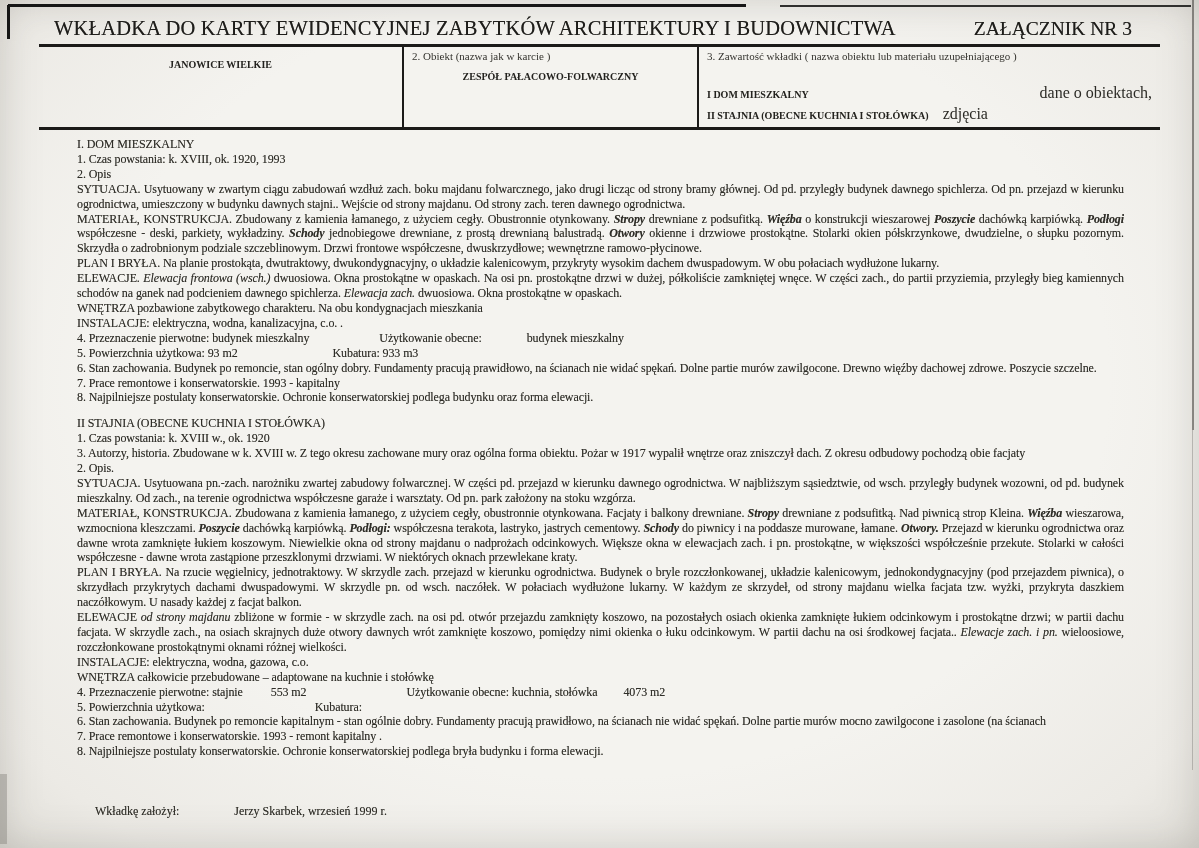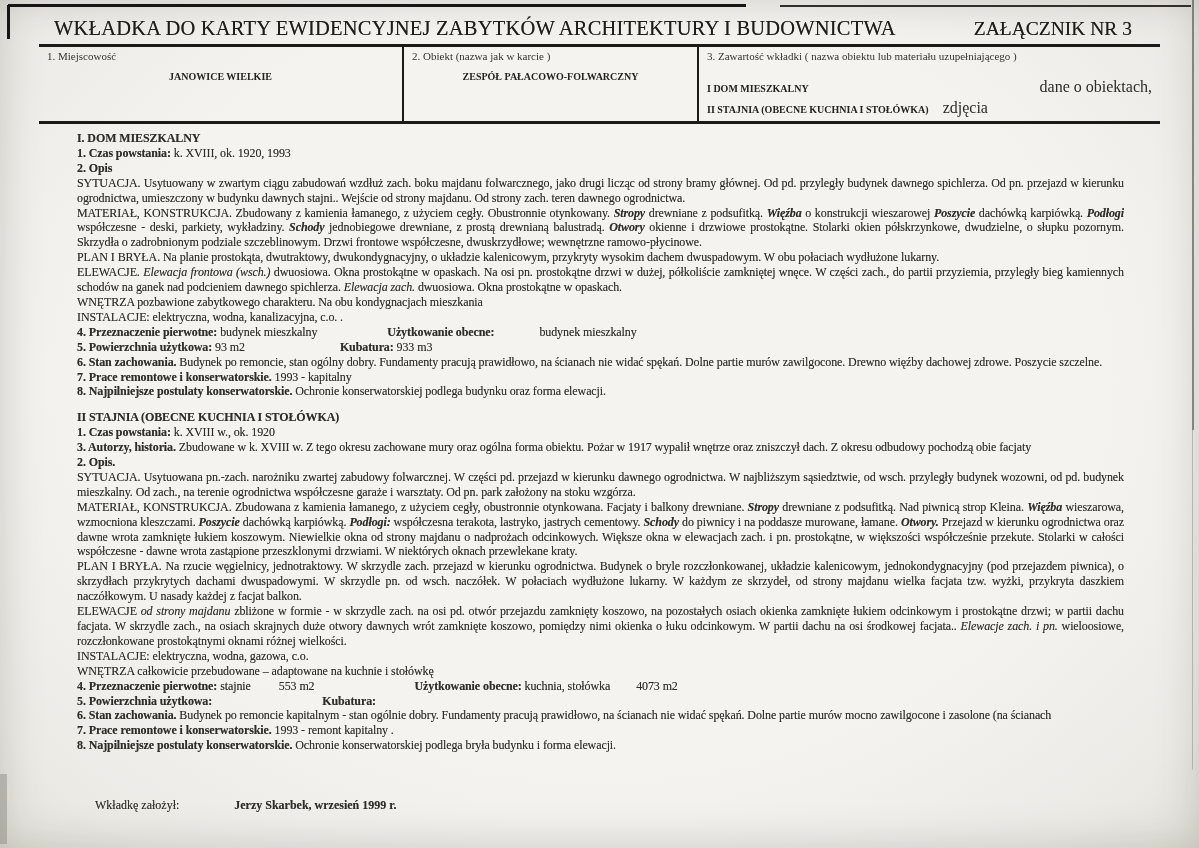--- a/index.html
+++ b/index.html
@@ -45,33 +45,33 @@
     display:grid;
     grid-template-columns:365px 295px 1fr;
     border-bottom:3px solid #1b1a18;
   }
   .cell{border-right:2px solid #1b1a18;padding:3px 8px 4px 8px;min-height:49px;}
   .cell.last{border-right:none;}
   .flabel{font-size:11px;color:#34332e;}
   .fvalue{font-weight:bold;font-size:10px;color:#23221e;}
   .fvalue.center{text-align:center;margin-top:9px;}
   .frow{display:flex;align-items:baseline;margin-top:3px;}
-  .frow.between{justify-content:space-between;margin-top:16px;}
+  .frow.between{justify-content:space-between;margin-top:22px;}
   .frow .fnote{font-size:16px;font-weight:normal;margin-left:14px;white-space:nowrap;}
   
   .docbody{
     margin:7px 36px 0 38px;
     font-size:12px;line-height:14.9px;
     letter-spacing:-0.1px;
     color:#2e2d27;
     text-shadow:0 0 .4px rgba(46,45,39,.45);
   }
   .bp{margin:0;text-align:justify;}
   .bp.gap{margin-top:11px;}
-  .b{font-weight:bold;}
+  .b{font-weight:normal;}
   .i{font-style:italic;}
   .bi{font-weight:bold;font-style:italic;}
   .tab{display:inline-block;height:1px;}
   .docfooter{
     margin:14px 36px 0 56px;
     font-size:12px;line-height:16.5px;
     color:#2e2d27;
     text-shadow:0 0 .4px rgba(46,45,39,.45);
   }
   .docfooter .bp{text-align:left;margin-top:44px;}
@@ -88,21 +88,20 @@
   <span class="art art-bl"></span>
 
   <div class="frame">
     <div class="titlebar">
       <div class="title">WKŁADKA DO KARTY EWIDENCYJNEJ ZABYTKÓW ARCHITEKTURY I BUDOWNICTWA</div>
       <div class="attachment">ZAŁĄCZNIK NR 3</div>
     </div>
 
     <div class="hdr-table">
       <div class="cell">
-        <div class="flabel">1. Miejscowość</div>
         <div class="fvalue center">JANOWICE WIELKIE</div>
       </div>
       <div class="cell">
         <div class="flabel">2. Obiekt (nazwa jak w karcie )</div>
         <div class="fvalue center">ZESPÓŁ PAŁACOWO-FOLWARCZNY</div>
       </div>
       <div class="cell last">
         <div class="flabel">3. Zawartość wkładki ( nazwa obiektu lub materiału uzupełniającego )</div>
         <div class="frow between">
           <span class="fvalue">I DOM  MIESZKALNY</span>

